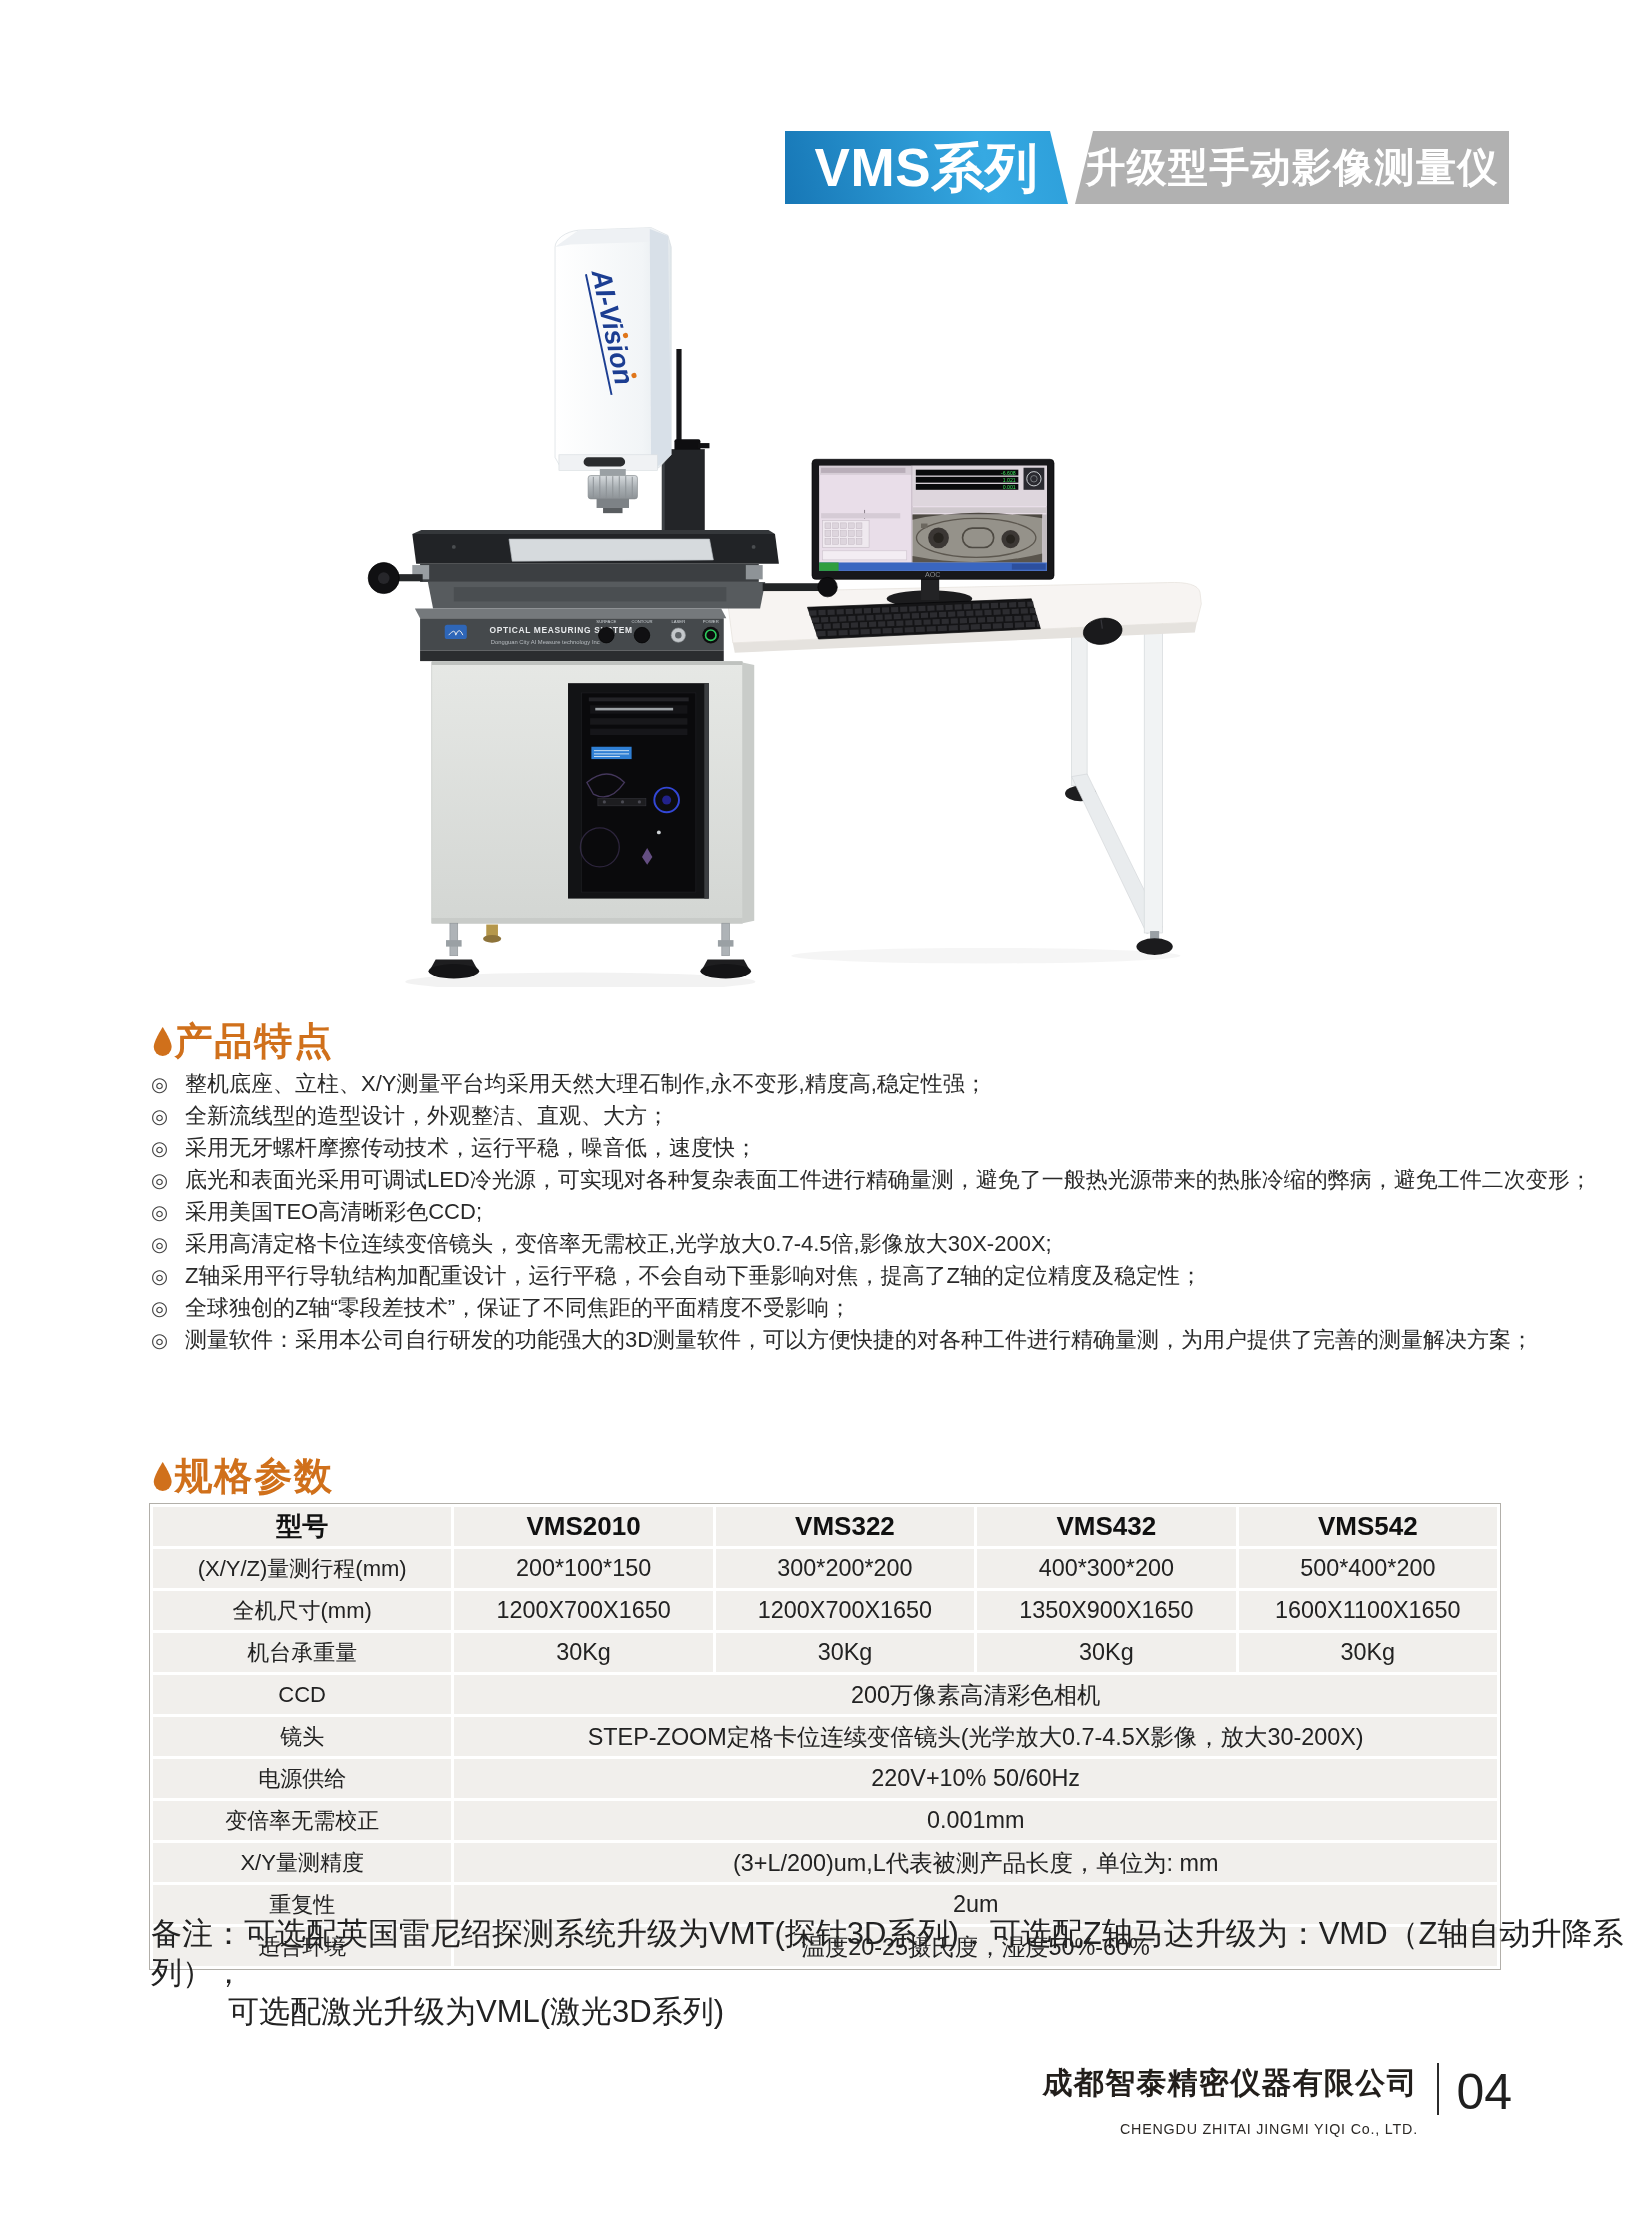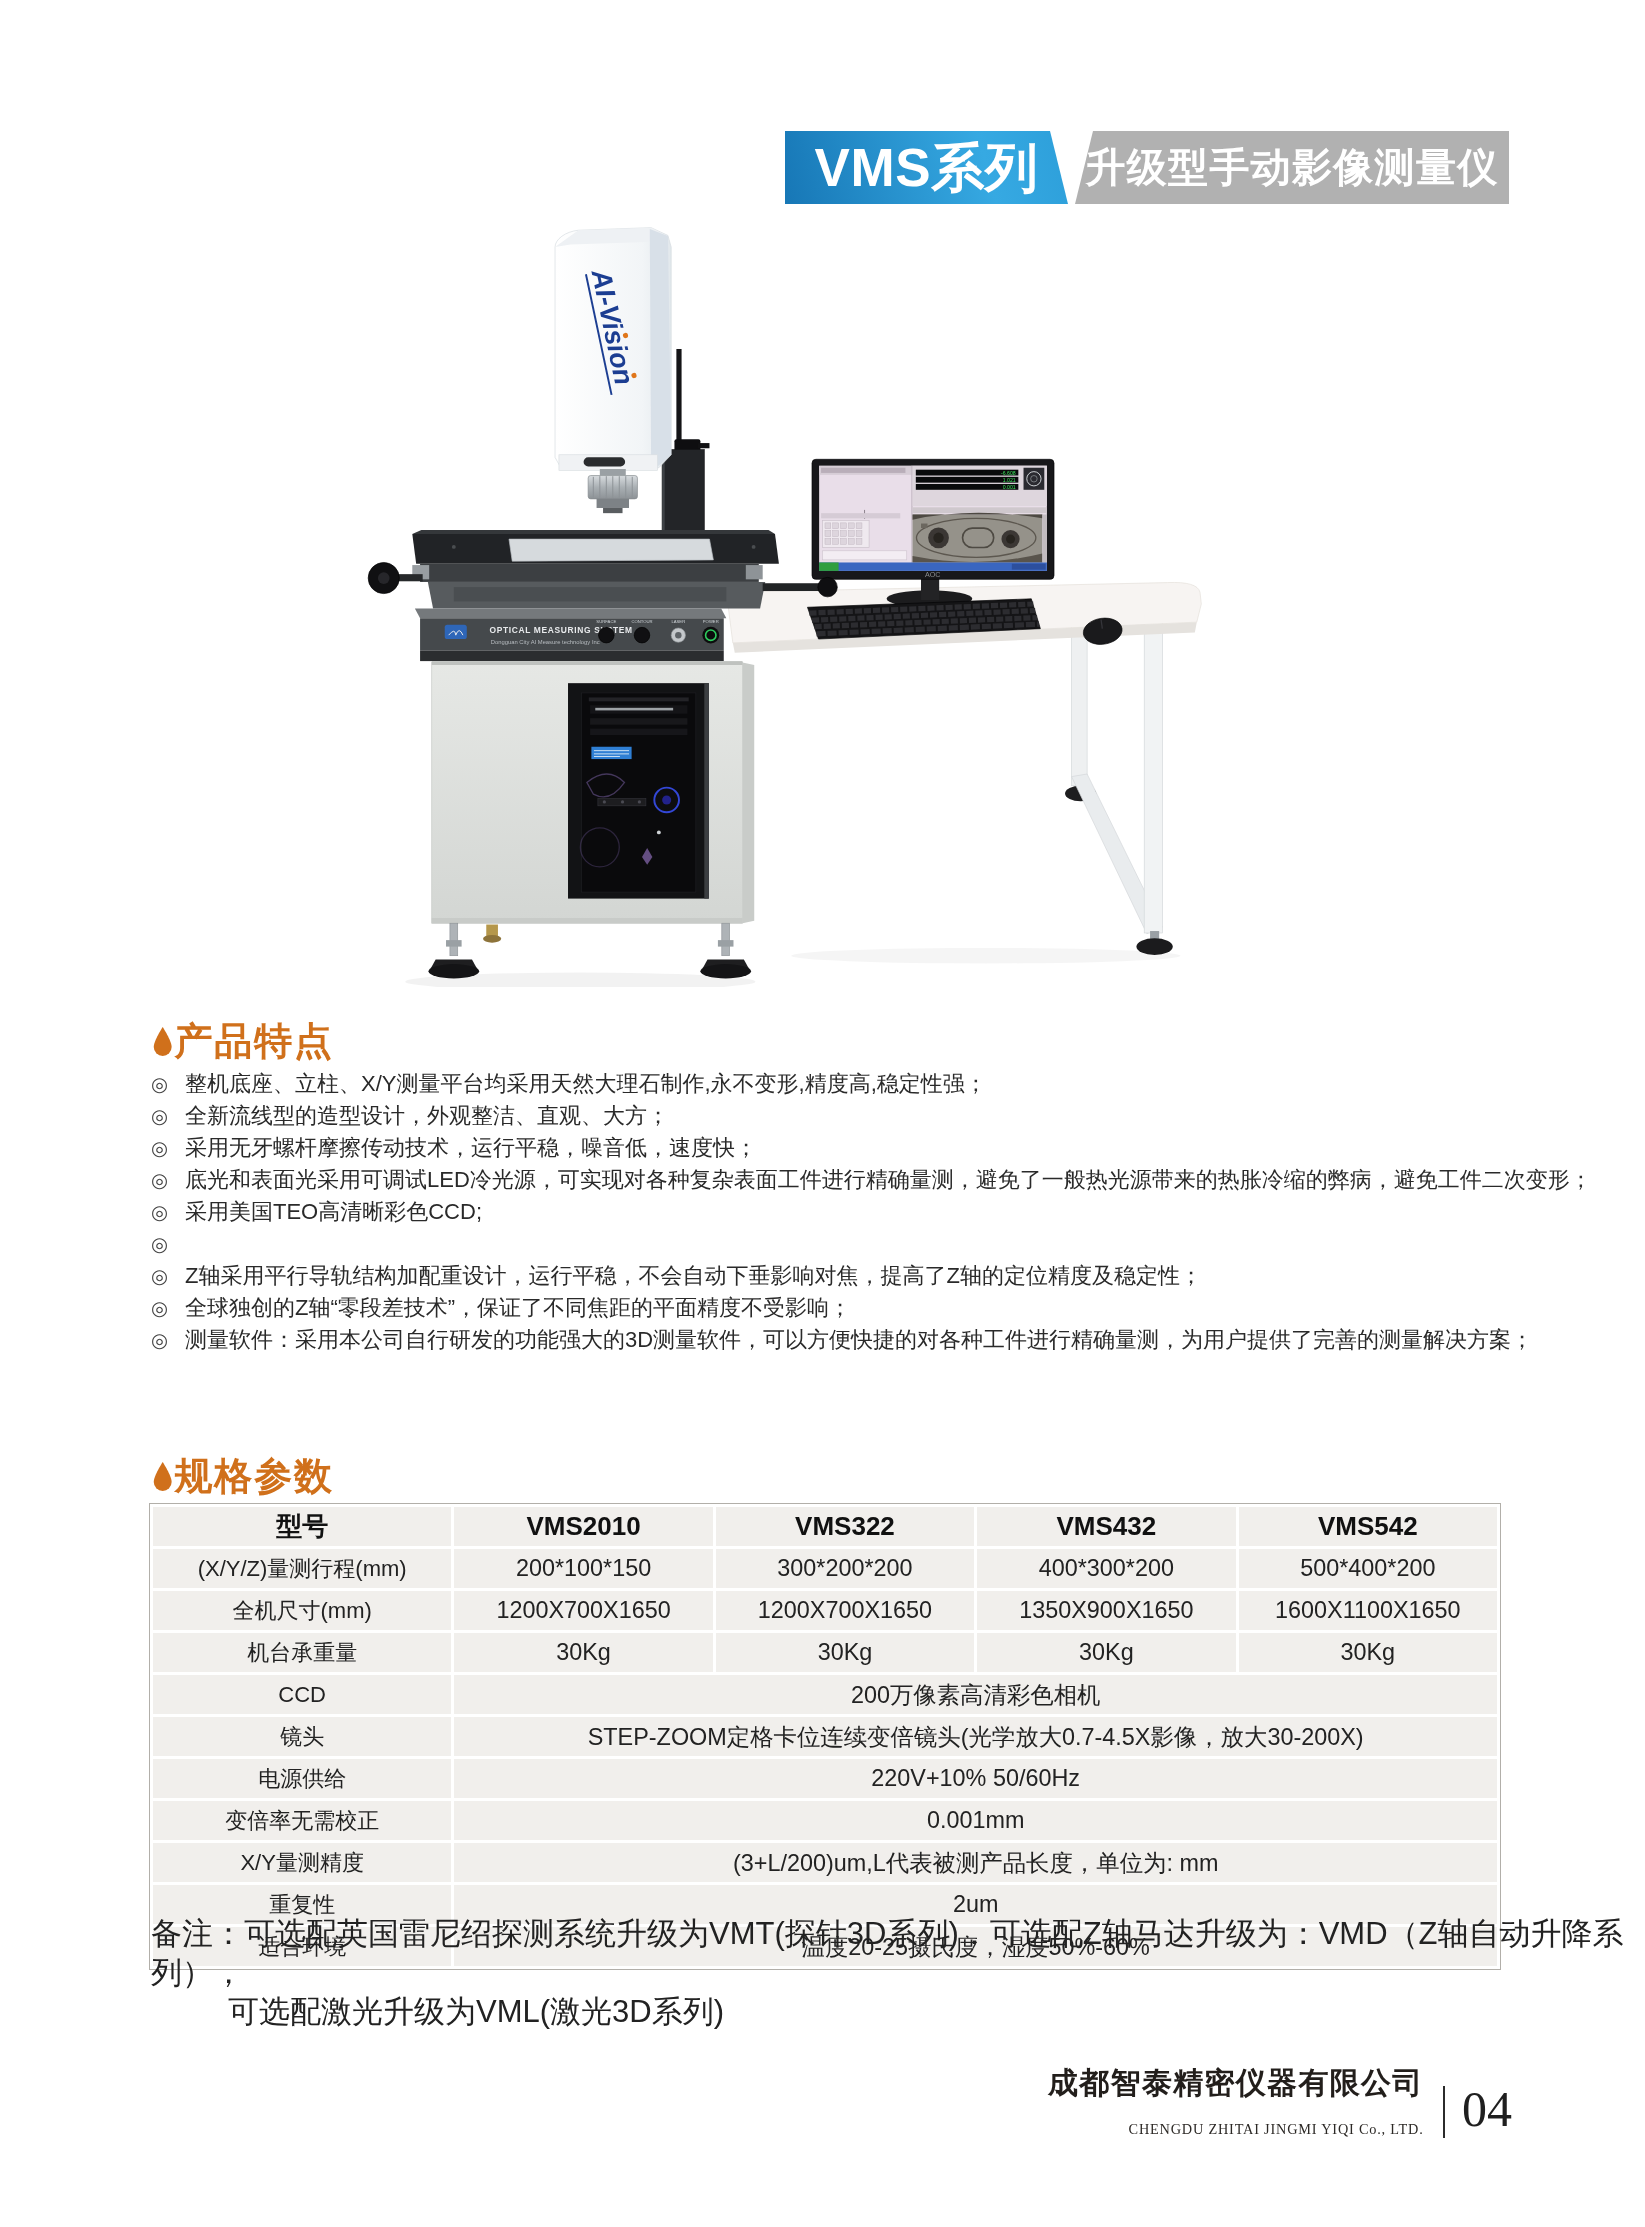--- a/index.html
+++ b/index.html
@@ -39,21 +39,21 @@
   .tbl-wrap{left:149px;top:1503px;width:1350px;border:1.3px solid #b2afa9;background:#fff;}
   table.spec{width:100%;border-collapse:separate;border-spacing:3.2px;}
   table.spec td{background:#f1efec;text-align:center;vertical-align:middle;height:37px;font-size:23.4px;color:#222;}
   table.spec tr.hd td{font-weight:bold;font-size:26px;color:#111;}
   table.spec td.lbl{font-size:22px;}
 
   .notes{left:151px;top:1914px;font-size:31px;line-height:39px;color:#222;}
   .notes .l2{margin-left:77px;}
 
   
-  .footer{right:134px;top:2063px;display:flex;align-items:flex-end;font-family:Liberation Serif, serif;}
+  .footer{right:134px;top:2063px;display:flex;align-items:flex-start;}
   .f-co{text-align:right;}
   .f-cn{font-size:30px;font-weight:bold;color:#221e1b;letter-spacing:1.3px;}
   .f-en{font-size:14.3px;color:#2c2926;letter-spacing:0.8px;margin-top:17px;}
   .f-div{width:1.9px;height:52px;background:#2b2b2b;margin:0 17px 0 19.5px;}
   .f-pg{font-size:50px;color:#1f1f1f;font-weight:400;}
 </style>
 </head>
 <body>
 
 <div class="abs hdr-blue">
@@ -317,20 +317,21 @@
     <li>
         <span class="blt">◎</span>
         <span>底光和表面光采用可调试LED冷光源，可实现对各种复杂表面工件进行精确量测，避免了一般热光源带来的热胀冷缩的弊病，避免工件二次变形；</span>
       </li>
     <li>
         <span class="blt">◎</span>
         <span>采用美国TEO高清晰彩色CCD;</span>
       </li>
     <li>
         <span class="blt">◎</span>
+        <span>采用高清定格卡位连续变倍镜头，变倍率无需校正,光学放大0.7-4.5倍,影像放大30X-200X;</span>
       </li>
     <li>
         <span class="blt">◎</span>
         <span>Z轴采用平行导轨结构加配重设计，运行平稳，不会自动下垂影响对焦，提高了Z轴的定位精度及稳定性；</span>
       </li>
     <li>
         <span class="blt">◎</span>
         <span>全球独创的Z轴“零段差技术”，保证了不同焦距的平面精度不受影响；</span>
       </li>
     <li>

